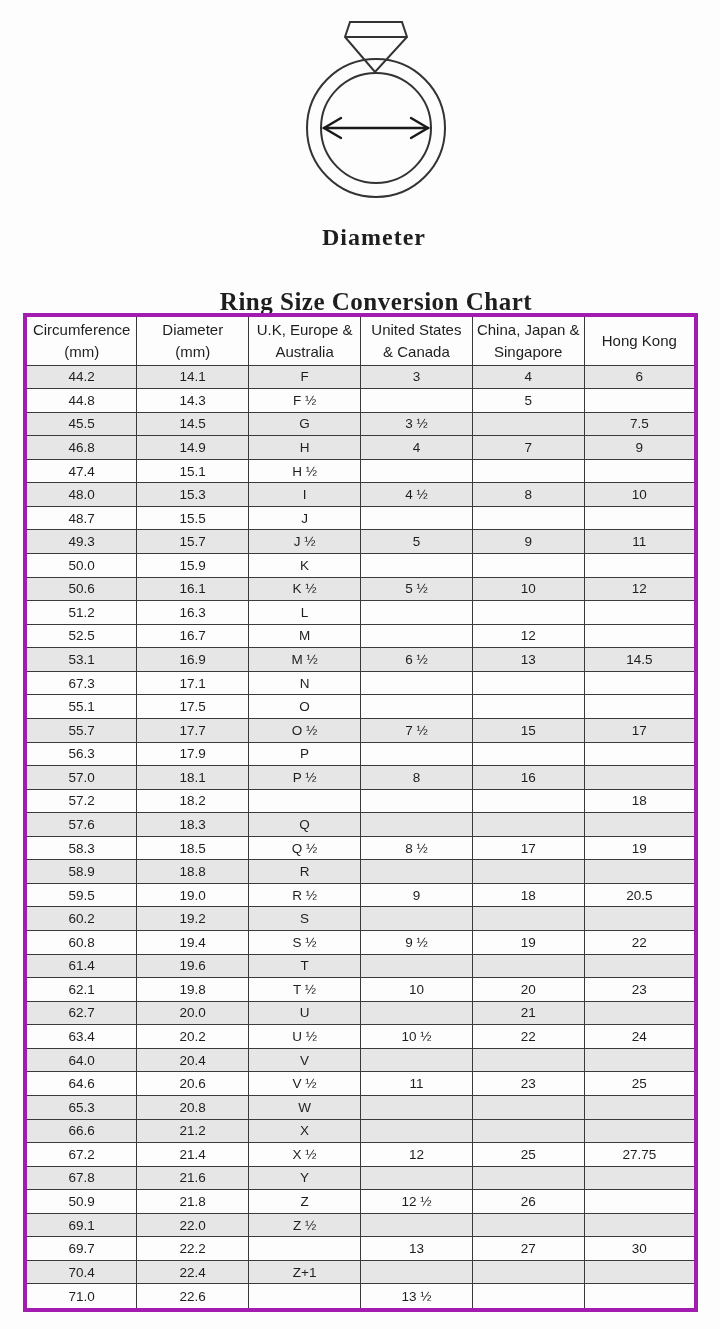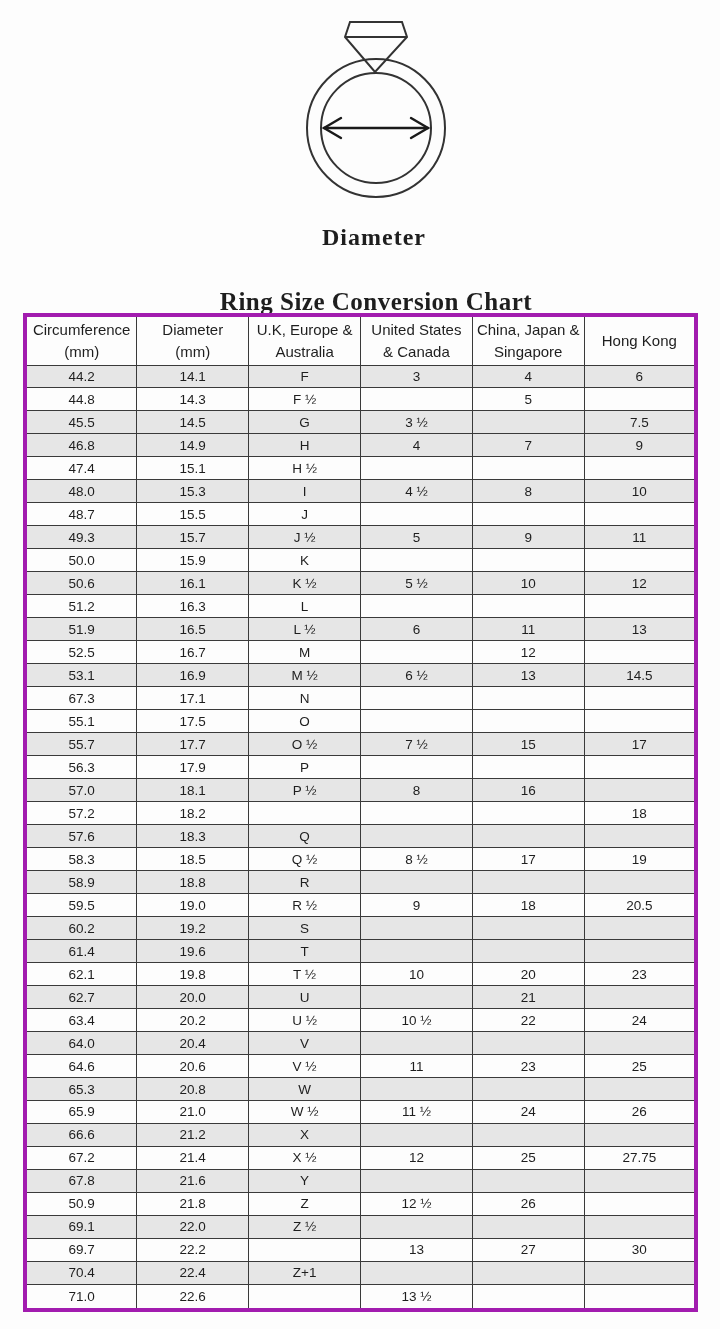--- a/index.html
+++ b/index.html
@@ -232,28 +232,20 @@
         <td>12</td>
       </tr>
       <tr>
         <td>51.2</td>
         <td>16.3</td>
         <td>L</td>
         <td></td>
         <td></td>
         <td></td>
       </tr>
-      <tr class="alt">
-        <td>51.9</td>
-        <td>16.5</td>
-        <td>L ½</td>
-        <td>6</td>
-        <td>11</td>
-        <td>13</td>
-      </tr>
       <tr>
         <td>52.5</td>
         <td>16.7</td>
         <td>M</td>
         <td></td>
         <td>12</td>
         <td></td>
       </tr>
       <tr class="alt">
         <td>53.1</td>
@@ -344,20 +336,28 @@
         <td>20.5</td>
       </tr>
       <tr class="alt">
         <td>60.2</td>
         <td>19.2</td>
         <td>S</td>
         <td></td>
         <td></td>
         <td></td>
       </tr>
+      <tr>
+        <td>60.8</td>
+        <td>19.4</td>
+        <td>S ½</td>
+        <td>9 ½</td>
+        <td>19</td>
+        <td>22</td>
+      </tr>
       <tr class="alt">
         <td>61.4</td>
         <td>19.6</td>
         <td>T</td>
         <td></td>
         <td></td>
         <td></td>
       </tr>
       <tr>
         <td>62.1</td>
@@ -400,28 +400,20 @@
         <td>25</td>
       </tr>
       <tr class="alt">
         <td>65.3</td>
         <td>20.8</td>
         <td>W</td>
         <td></td>
         <td></td>
         <td></td>
       </tr>
-      <tr>
-        <td>65.9</td>
-        <td>21.0</td>
-        <td>W ½</td>
-        <td>11 ½</td>
-        <td>24</td>
-        <td>26</td>
-      </tr>
       <tr class="alt">
         <td>66.6</td>
         <td>21.2</td>
         <td>X</td>
         <td></td>
         <td></td>
         <td></td>
       </tr>
       <tr>
         <td>67.2</td>

